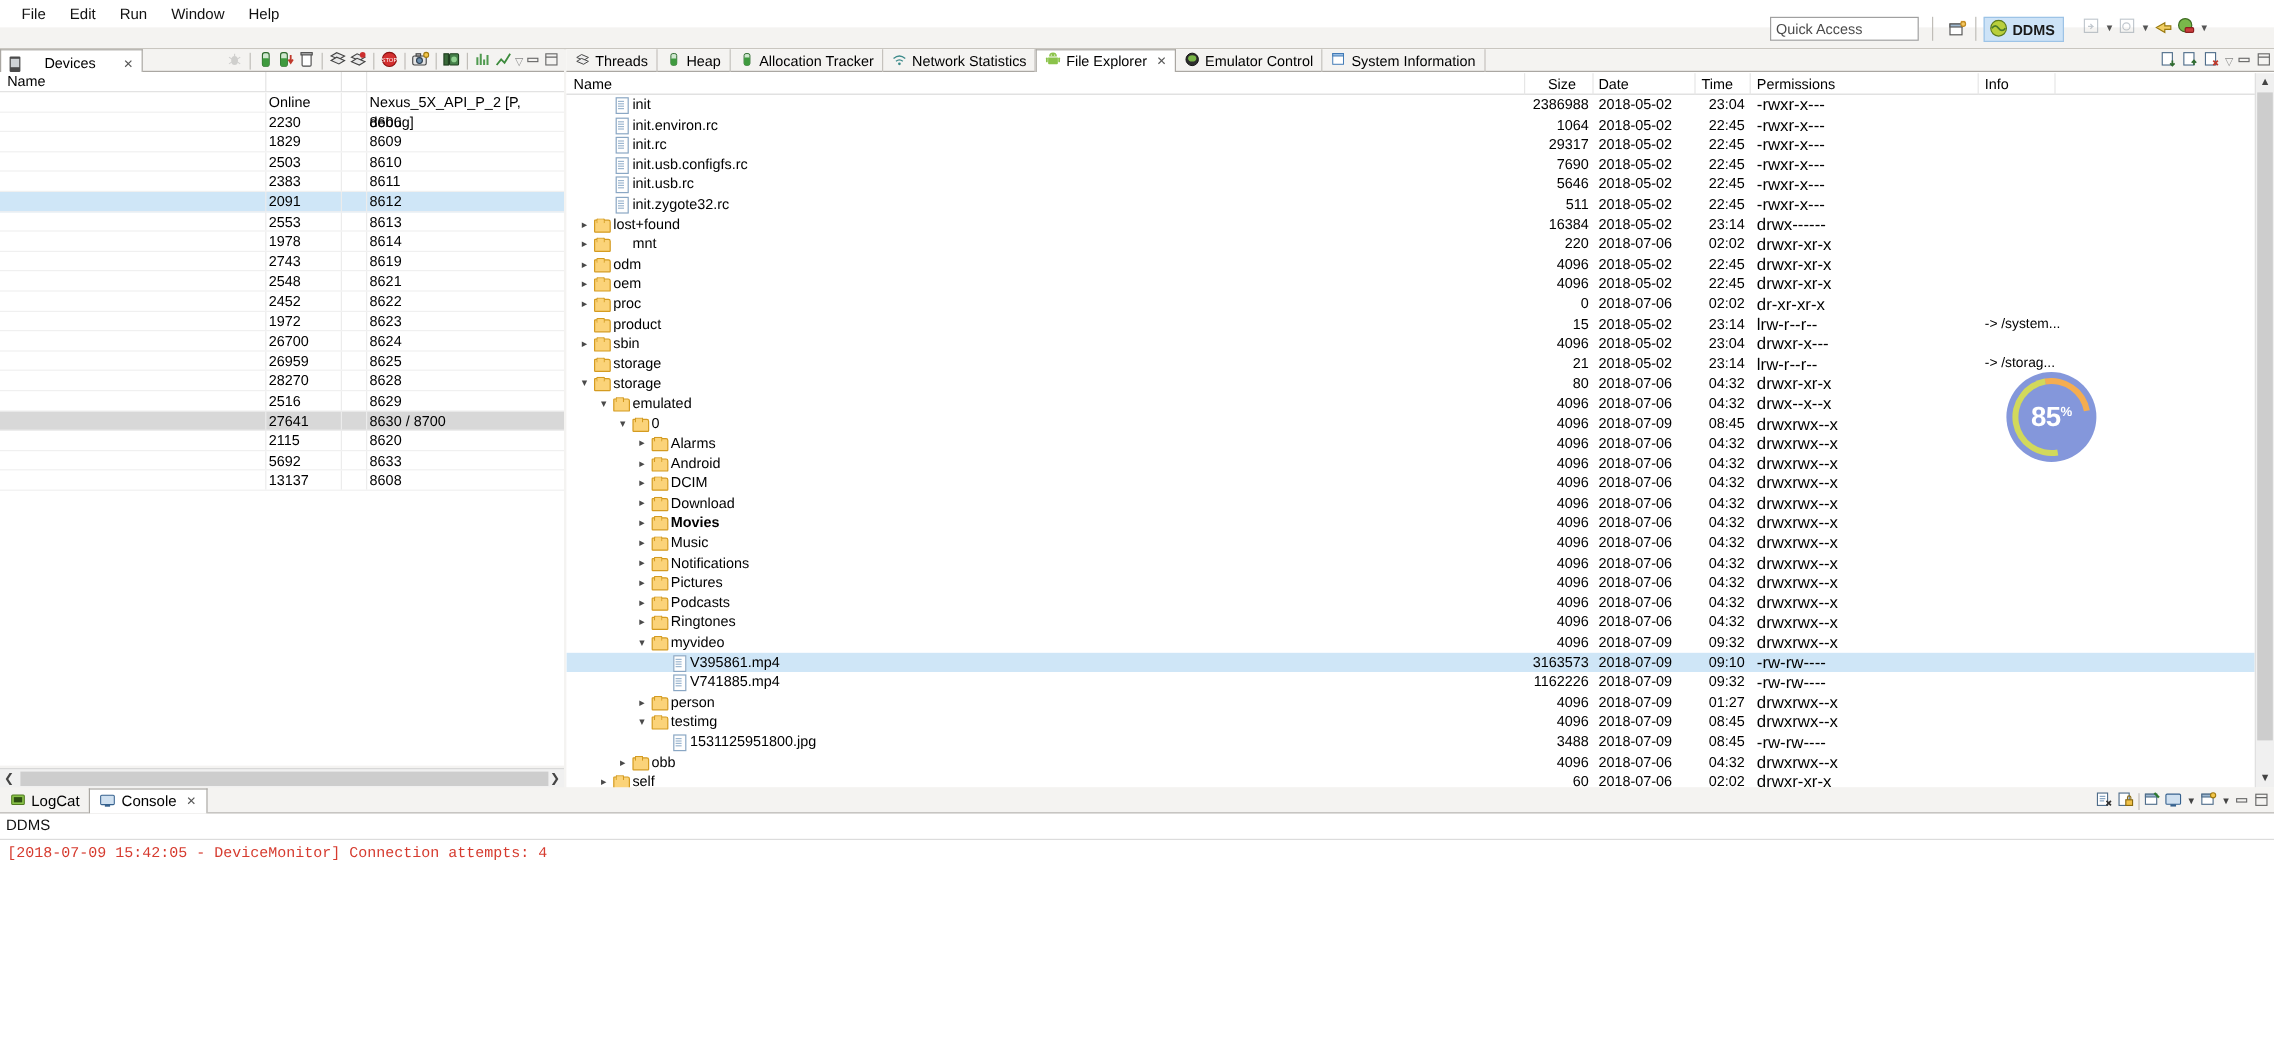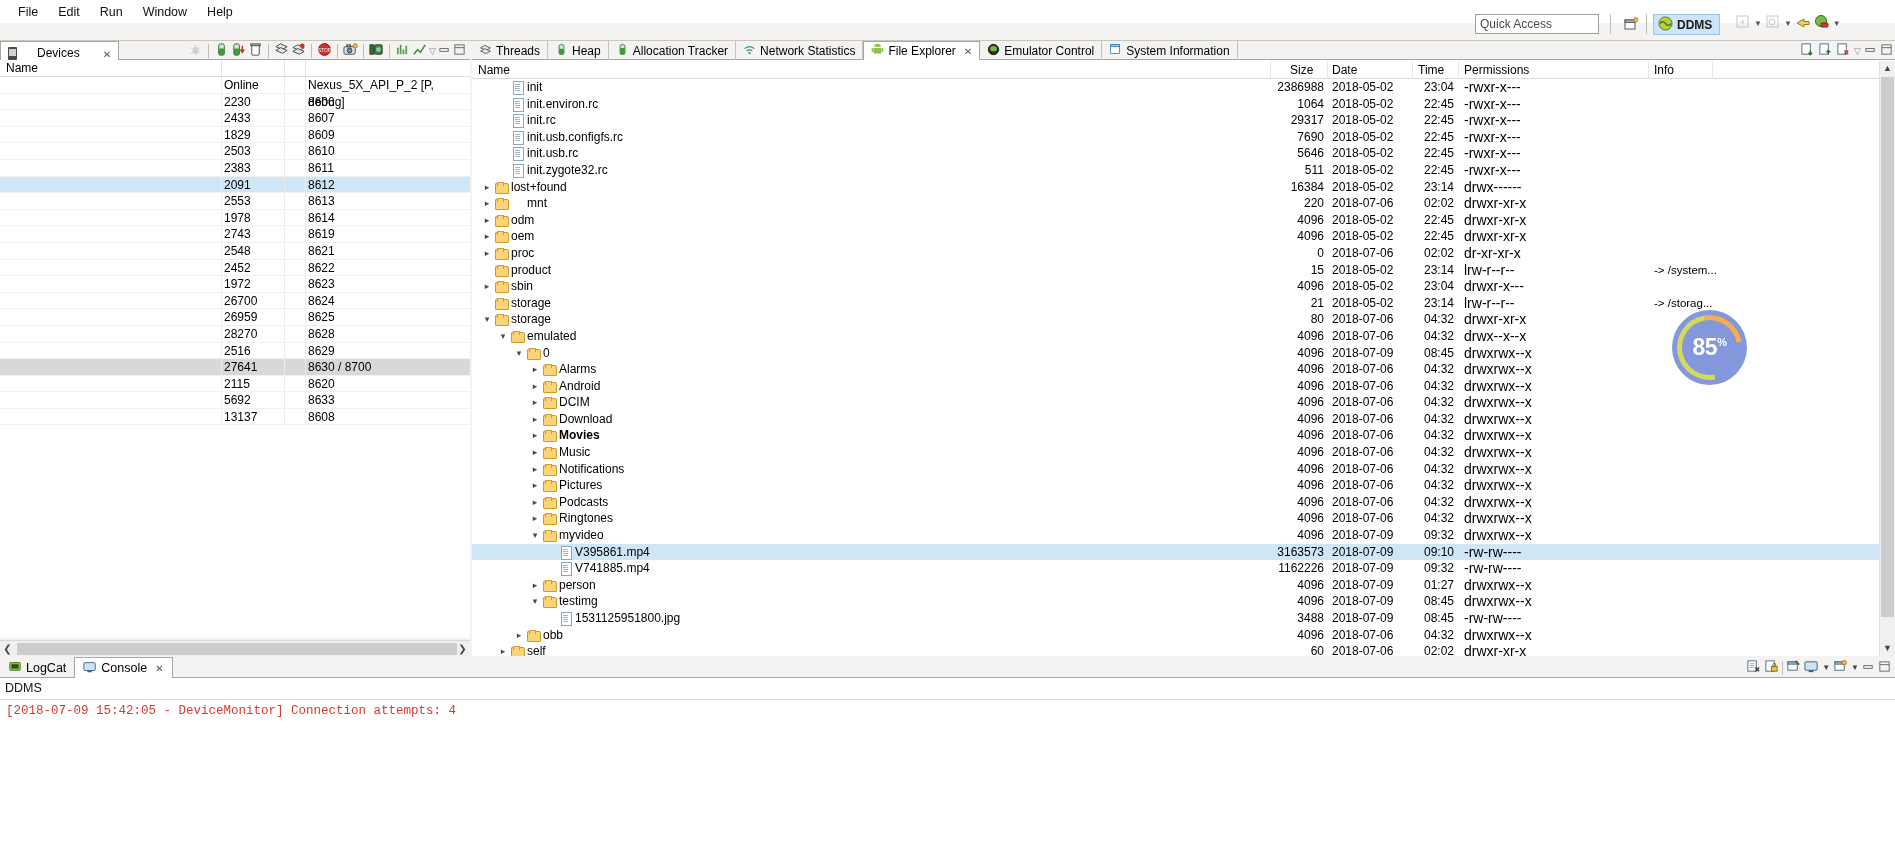--- a/index.html
+++ b/index.html
@@ -352,29 +352,20 @@
           <span class="c-port">Nexus_5X_API_P_2 [P, debug]</span>
         </div>
         <div class="dev-row">
           <span class="vline" style="left:221px;"></span>
           <span class="vline" style="left:284px;"></span>
           <span class="vline" style="left:305px;"></span>
           <span class="c-name"></span>
           <span class="c-online">2230</span>
           <span class="c-b"></span>
           <span class="c-port">8606</span>
-        </div>
-        <div class="dev-row">
-          <span class="vline" style="left:221px;"></span>
-          <span class="vline" style="left:284px;"></span>
-          <span class="vline" style="left:305px;"></span>
-          <span class="c-name"></span>
-          <span class="c-online">2433</span>
-          <span class="c-b"></span>
-          <span class="c-port">8607</span>
         </div>
         <div class="dev-row">
           <span class="vline" style="left:221px;"></span>
           <span class="vline" style="left:284px;"></span>
           <span class="vline" style="left:305px;"></span>
           <span class="c-name"></span>
           <span class="c-online">1829</span>
           <span class="c-b"></span>
           <span class="c-port">8609</span>
         </div>

